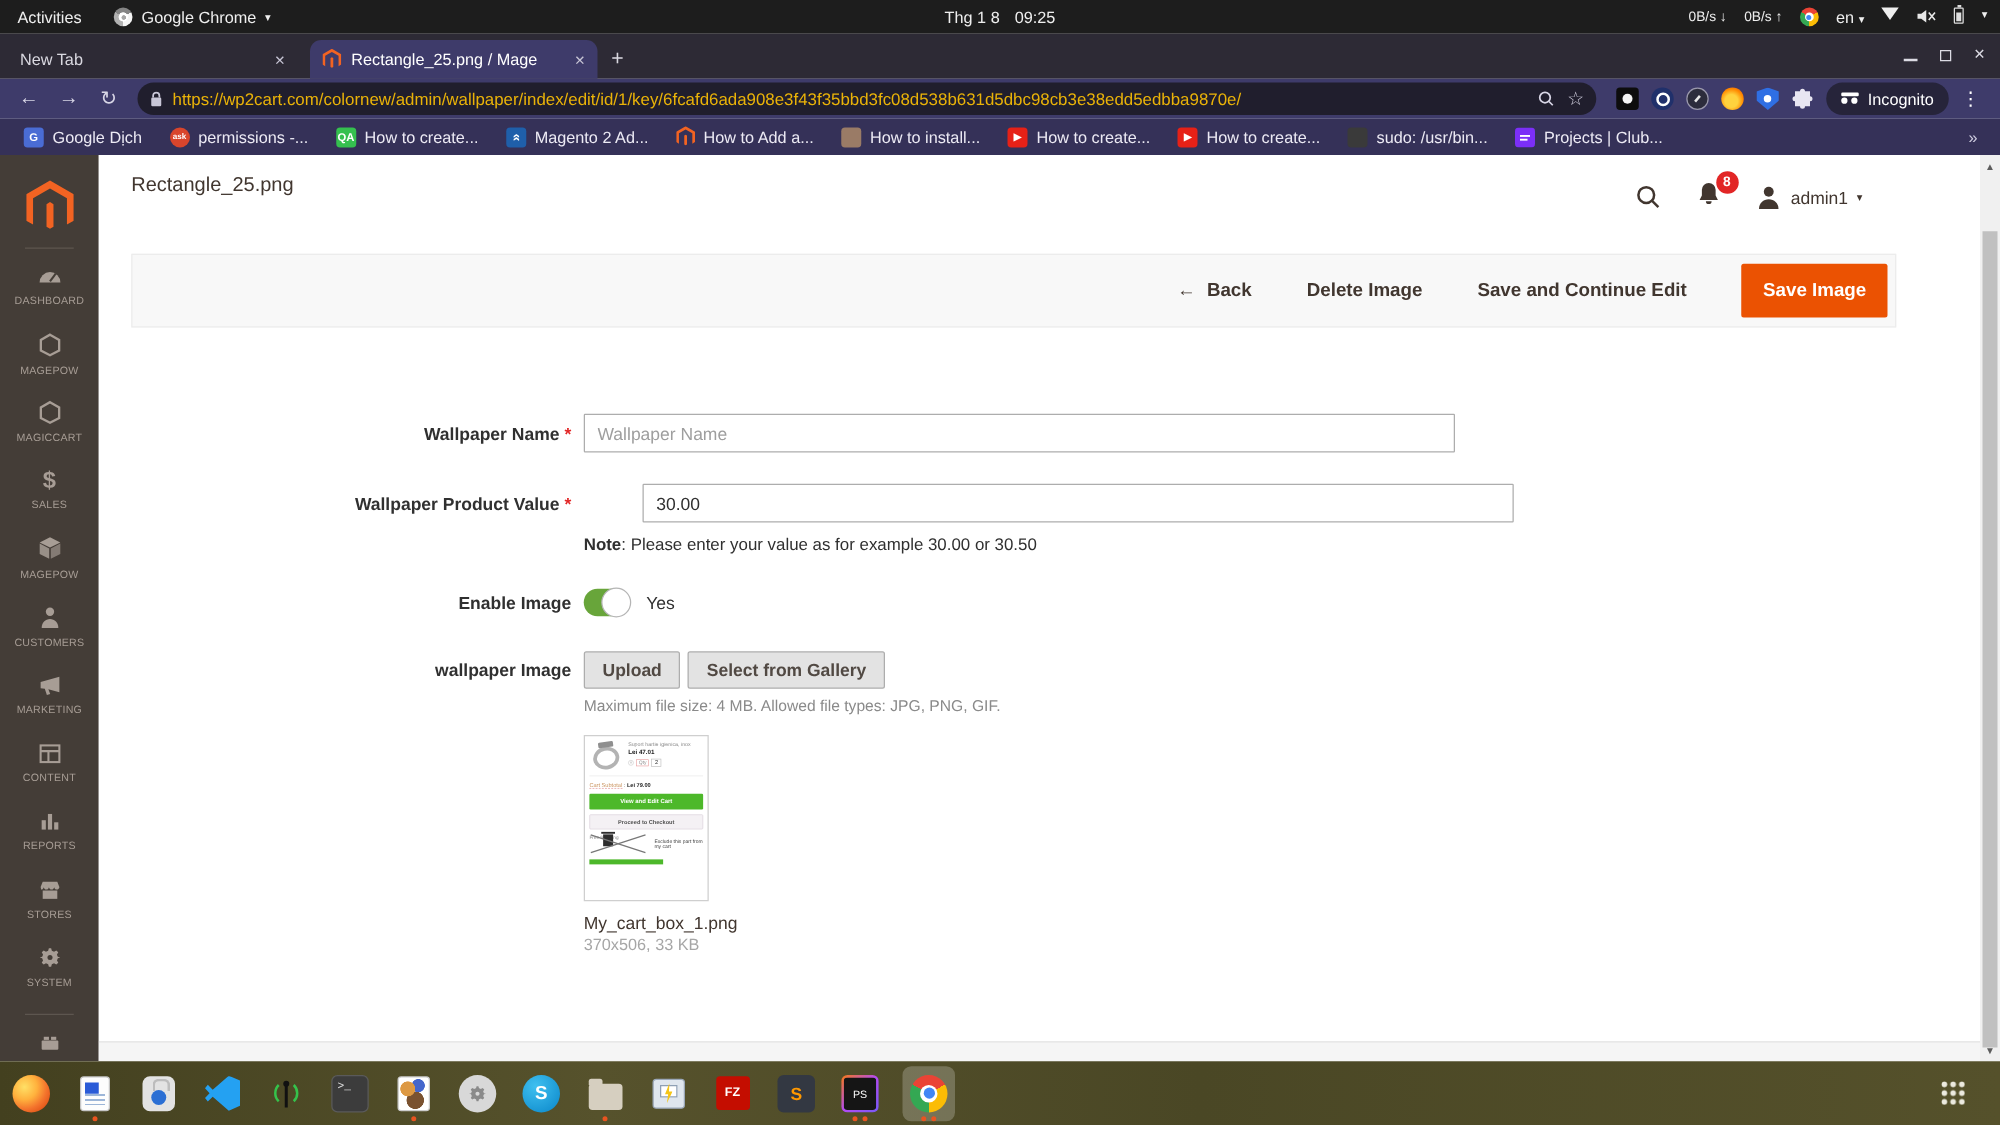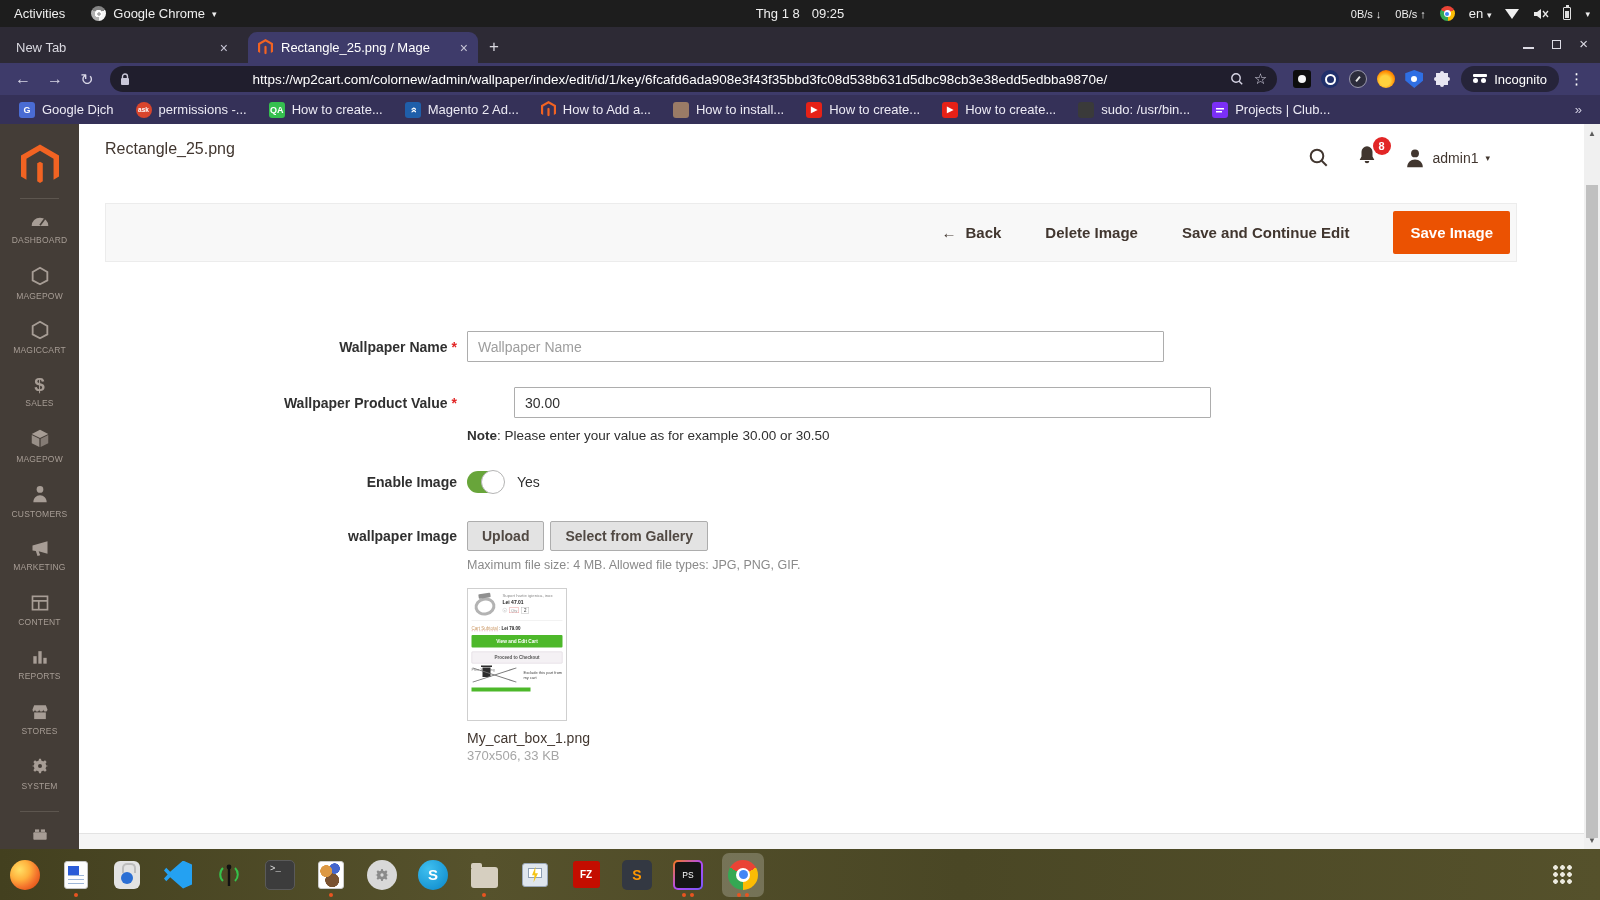--- a/index.html
+++ b/index.html
@@ -4,21 +4,21 @@
 <style>
   * { margin:0; padding:0; box-sizing:border-box; }
   body { font-family:"Liberation Sans", sans-serif; background:#000; }
   .screen { position:relative; width:1600px; height:900px; overflow:hidden; background:#fff; }
 
   
   .topbar { position:absolute; left:0; top:0; width:1600px; height:27px; background:#1d1d1d; color:#efefef; font-size:13px; display:flex; align-items:center; }
   .tb-left { display:flex; align-items:center; gap:26px; padding-left:14px; }
   .tb-appmenu { display:flex; align-items:center; gap:7px;justify-content:center; }
   .tb-center { position:absolute; left:50%; transform:translateX(-50%); display:flex; gap:12px; }
-  .tb-right { position:absolute; right:10px; display:flex; align-items:center; gap:14px; }
+  .tb-right { position:absolute; right:10px; display:flex; gap:14px; }
   .tb-net { display:flex; align-items:center; gap:3px; font-size:11px; }
   .caret { font-size:9px; color:#efefef; }
   .chrome-ball { position:relative; width:15px; height:15px; border-radius:50%;
      background:conic-gradient(from -60deg,#ea4335 0 120deg,#fbbc05 120deg 240deg,#34a853 240deg 360deg); }
   .chrome-ball::before { content:""; position:absolute; inset:4px; background:#fff; border-radius:50%; }
   .chrome-ball::after  { content:""; position:absolute; inset:5.5px; background:#4286f5; border-radius:50%; }
   .tb-gray-ball { filter:grayscale(1) brightness(1.3); }
   .wifi-tri { width:0; height:0; border-left:7px solid transparent; border-right:7px solid transparent; border-top:10px solid #efefef; }
   .battery { position:relative; width:8px; height:13px; border:1px solid #dedede; border-radius:1px; }
   .battery::before { content:""; position:absolute; left:2px; top:-3px; width:3px; height:2px; background:#dedede; }
@@ -35,21 +35,21 @@
   .newtab-plus { position:absolute; left:489px; top:10px; font-size:17px; color:#d9d8e0; }
   .winctl { position:absolute; right:12px; top:9px; display:flex; gap:18px; align-items:center; height:16px; }
   .wc-min { width:11px; height:1px; border-bottom:2px solid #dcdbe4; margin-top:8px; }
   .wc-max { width:9px; height:9px; border:1.5px solid #dcdbe4; }
   .wc-close { font-size:15px; color:#dcdbe4; line-height:14px; }
 
   
   .chrometb { position:absolute; left:0; top:63px; width:1600px; height:32px; background:#3e3b6a; display:flex; align-items:center; padding:0 10px; gap:6px; }
   .navbtn { width:26px; text-align:center; color:#d8d6e6; font-size:16px; }
   .omnibox { flex:1; height:26px; background:#201e2d; border-radius:13px; display:flex; align-items:center; padding:0 10px; gap:8px; margin:0 4px; }
-  .url { flex:1; color:#ffffff; font-size:13.5px; white-space:nowrap; overflow:hidden;text-align:center; }
+  .url { flex:1; color:#eab308; font-size:13.5px; white-space:nowrap; overflow:hidden; }
   .omni-right { display:flex; align-items:center; gap:10px; }
   .ext-row { display:flex; align-items:center; gap:10px; padding:0 6px; }
   .ext { width:18px; height:18px; display:flex; align-items:center; justify-content:center; position:relative; }
   .ext-cam { background:#0d0d0d; border-radius:3px; }
   .ext-cam::before { content:""; width:8px; height:8px; background:#f5f5f5; border-radius:50%; }
   .ext-o { background:#20306b; border-radius:50%; }
   .ext-o::before { content:""; width:7px; height:7px; border:2.5px solid #fff; border-radius:50%; }
   .ext-clock { background:#2c2c3c; border:1px solid #9a98ac; border-radius:50%; }
   .ext-clock::before { content:""; width:2px; height:6px; background:#e8e8e8; transform:rotate(40deg); }
   .ext-flame { border-radius:50%; background:radial-gradient(circle at 45% 60%, #ffd23e 0 35%, #ff8a00 65%, #d9480f 100%); }

